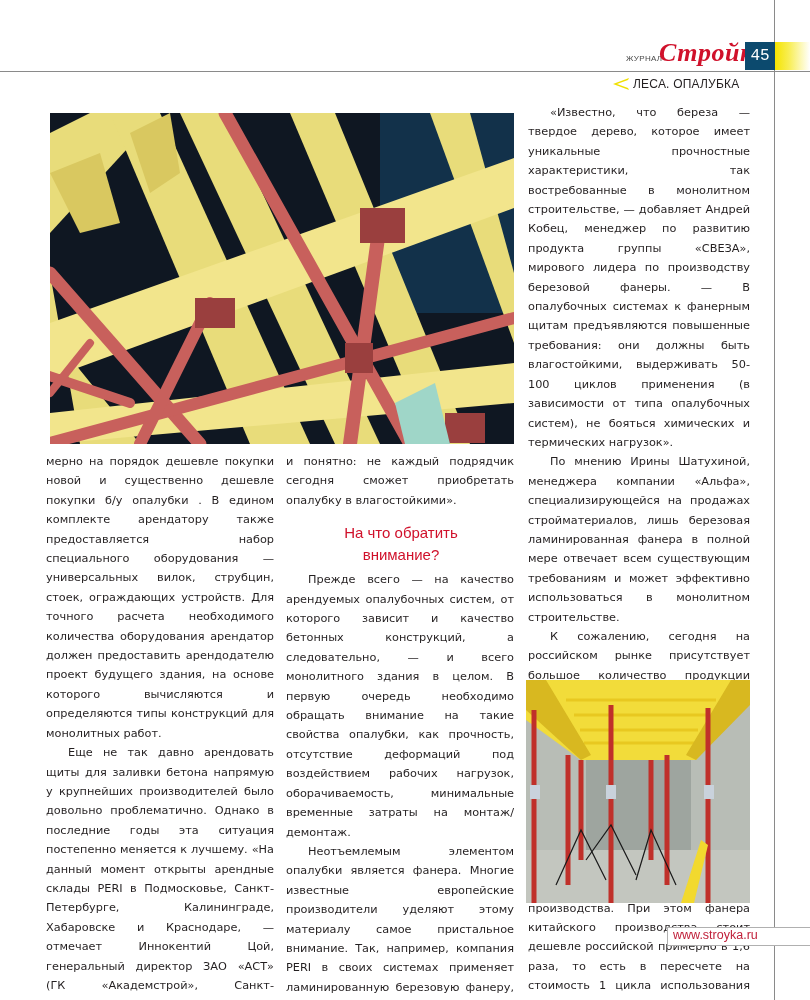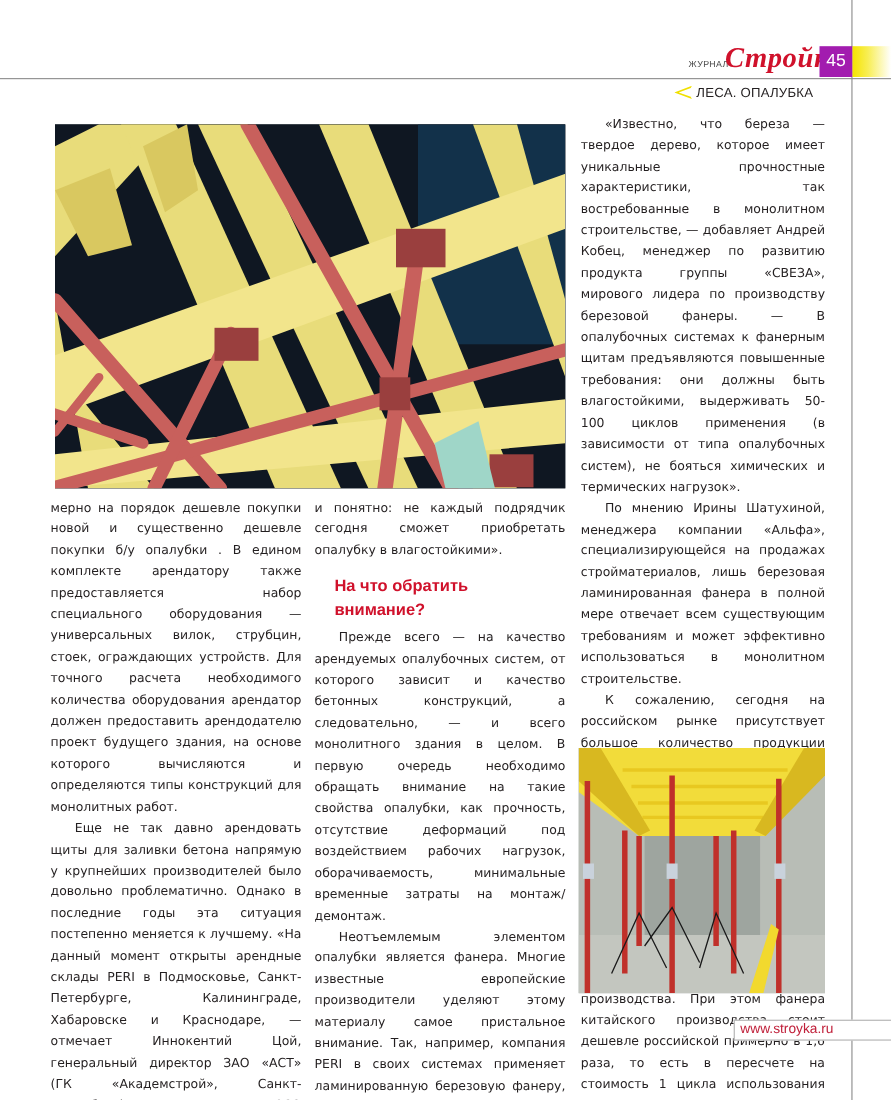--- a/index.html
+++ b/index.html
@@ -6,39 +6,39 @@
     html, body { width: 810px; height: 1000px; background: #ffffff; overflow: hidden; }
     body { position: relative; font-family: "DejaVu Sans", sans-serif; color: #231f20; }
 
     
     .vline { position: absolute; left: 774px; top: 0; width: 1px; height: 1000px; background: #8a8a8a; }
     .hline { position: absolute; left: 0; top: 71px; width: 810px; height: 1px; background: #8a8a8a; }
 
     
     .journal-label { position: absolute; top: 54px; left: 626px; font-size: 8px; letter-spacing: 0.3px; color: #4a4a4a; font-family: "Liberation Sans", sans-serif; }
     .brand { position: absolute; top: 38px; left: 659px; font-family: "Liberation Serif", serif; font-style: italic; font-weight: bold; font-size: 26px; color: #d0112b; letter-spacing: 0.5px; }
-    .page-num { position: absolute; top: 42px; left: 745px; width: 30px; height: 28px; background: #a21caf; color: #fff; font-family: Liberation Sans, sans-serif; font-size: 16px; display: flex; align-items: center; justify-content: center; }
+    .page-num { position: absolute; top: 42px; left: 745px; width: 30px; height: 28px; background: #0c4a6e; color: #fff; font-family: Liberation Mono, monospace; font-size: 16px; display: flex; align-items: center; justify-content: center; }
     .yellow-tab { position: absolute; top: 42px; left: 775px; width: 35px; height: 28px; background: linear-gradient(to right, #f5e400 0%, #f8ee55 40%, #ffffff 100%); }
     .section-wrap { position: absolute; top: 77px; left: 613px; display: flex; align-items: center; gap: 4px; }
     .section-chevron { width: 16px; height: 12px; }
     .section-label { font-family: "Liberation Sans", sans-serif; font-size: 12px; font-weight: normal; color: #231f20; letter-spacing: 0.2px; }
 
     
     .photo-main { position: absolute; left: 50px; top: 113px; width: 464px; height: 331px; overflow: hidden; background: #111a24; }
     .photo-bottom { position: absolute; left: 526px; top: 680px; width: 224px; height: 223px; overflow: hidden; background: #b9beb8; }
 
     
     .col { position: absolute; font-size: 11.3px; line-height: 19.4px; text-align: justify; color: #231f20; }
     .col p { text-indent: 0; }
     .col p.ind { text-indent: 22px; }
     .col-1 { left: 46px; top: 452px; width: 228px; }
     .col-2 { left: 286px; top: 452px; width: 228px; }
     .col-3 { left: 528px; top: 103px; width: 222px; }
 
-    .subhead { font-size: 15px; font-weight: bold; color: #d0112b; line-height: 22px; margin: 12px 16px 4px 18px; text-align: left; font-family: "Liberation Sans", sans-serif; }
+    .subhead { font-size: 15px; font-weight: normal; color: #d0112b; line-height: 22px; margin: 12px 16px 4px 18px; text-align: center; font-family: "Liberation Sans", sans-serif; }
 
     
     .url-box { position: absolute; left: 667px; top: 927px; width: 143px; height: 19px; border: 1px solid #b0b0b0; border-right: none; background: #fff; }
     .url-text { position: absolute; left: 673px; top: 928px; font-family: "Liberation Sans", sans-serif; font-size: 12.5px; color: #c0203a; }
   </style>
 </head>
 <body>
 
 <div class="vline"></div>
 <div class="hline"></div>

